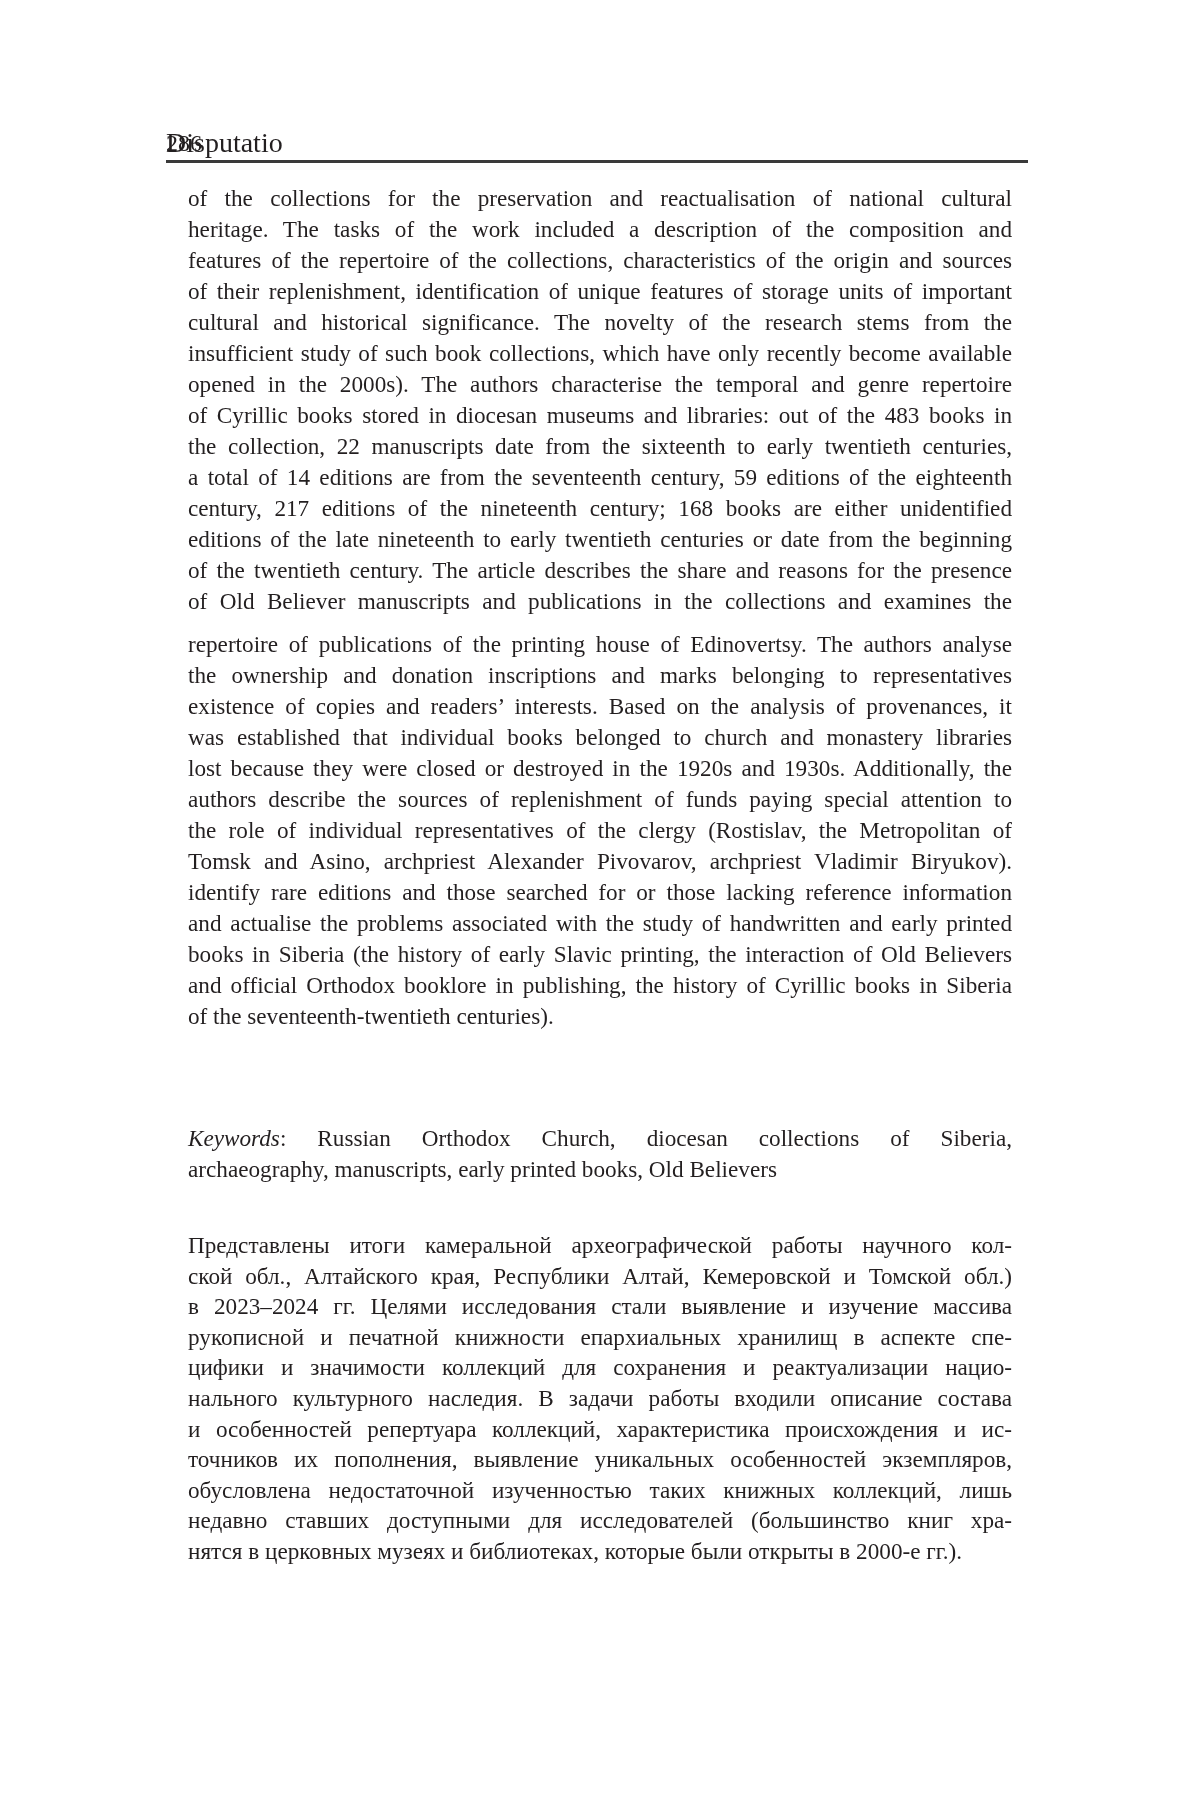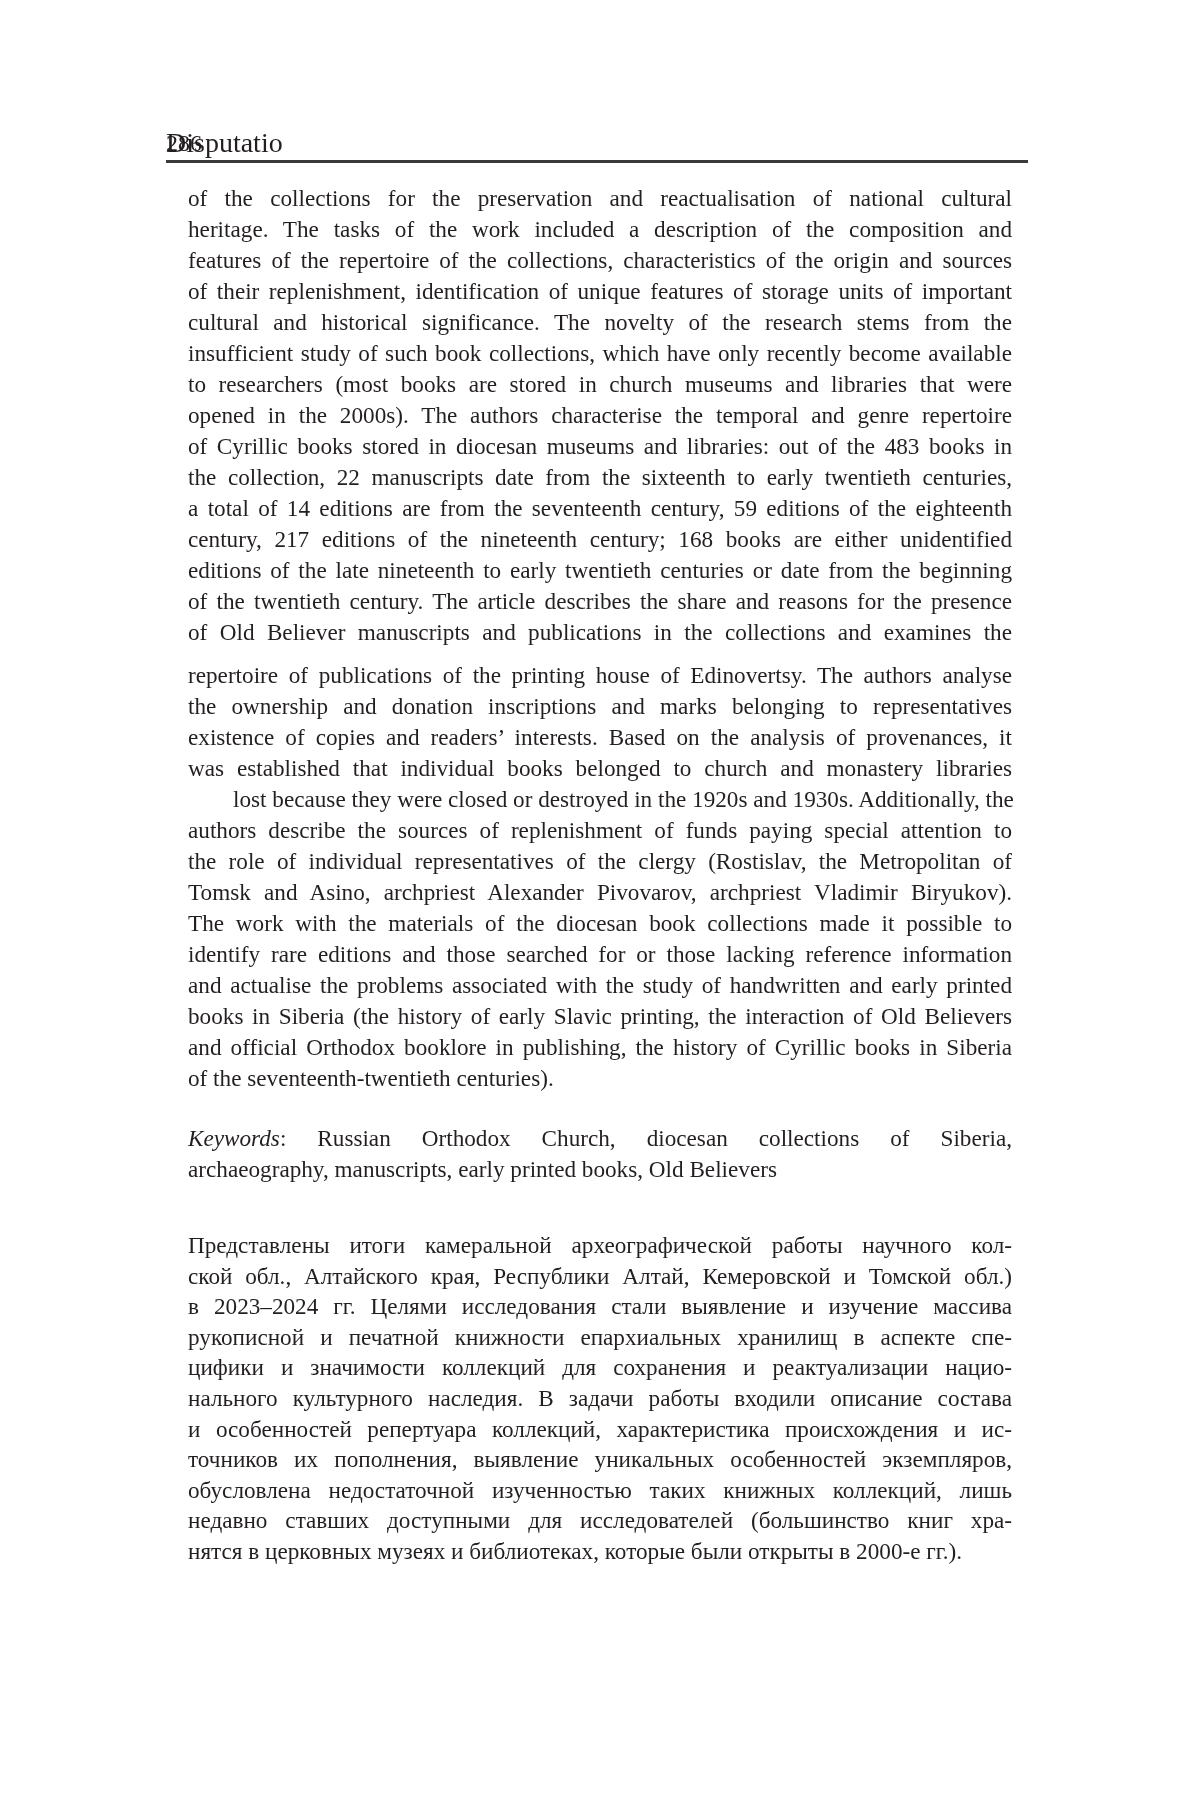--- a/index.html
+++ b/index.html
@@ -28,38 +28,36 @@
   <span class="running-title">Disputatio</span>
 </div>
 
 <div class="block" id="english">
     <span class="line" style="display: block;">of the collections for the preservation and reactualisation of national cultural</span>
     <span class="line" style="display: block;">heritage. The tasks of the work included a description of the composition and</span>
     <span class="line" style="display: block;">features of the repertoire of the collections, characteristics of the origin and sources</span>
     <span class="line" style="display: block;">of their replenishment, identification of unique features of storage units of important</span>
     <span class="line" style="display: block;">cultural and historical significance. The novelty of the research stems from the</span>
     <span class="line" style="display: block;">insufficient study of such book collections, which have only recently become available</span>
-    <span class="line" style="display: block;">to researchers (most books are stored in church museums and libraries that were</span>
     <span class="line" style="display: block;">opened in the 2000s). The authors characterise the temporal and genre repertoire</span>
     <span class="line" style="display: block;">of Cyrillic books stored in diocesan museums and libraries: out of the 483 books in</span>
     <span class="line" style="display: block;">the collection, 22 manuscripts date from the sixteenth to early twentieth centuries,</span>
     <span class="line" style="display: block;">a total of 14 editions are from the seventeenth century, 59 editions of the eighteenth</span>
     <span class="line" style="display: block;">century, 217 editions of the nineteenth century; 168 books are either unidentified</span>
     <span class="line" style="display: block;">editions of the late nineteenth to early twentieth centuries or date from the beginning</span>
     <span class="line" style="display: block;">of the twentieth century. The article describes the share and reasons for the presence</span>
     <span class="line" style="display: block;">of Old Believer manuscripts and publications in the collections and examines the</span>
     <span class="line" style="display: block; margin-top: 12px;">repertoire of publications of the printing house of Edinovertsy. The authors analyse</span>
     <span class="line" style="display: block;">the ownership and donation inscriptions and marks belonging to representatives</span>
     <span class="line" style="display: block;">existence of copies and readers’ interests. Based on the analysis of provenances, it</span>
     <span class="line" style="display: block;">was established that individual books belonged to church and monastery libraries</span>
-    <span class="line" style="display: block; margin-left: 45px;">lost because they were closed or destroyed in the 1920s and 1930s. Additionally, the</span>
+    <span class="line" style="display: block;">lost because they were closed or destroyed in the 1920s and 1930s. Additionally, the</span>
     <span class="line" style="display: block;">authors describe the sources of replenishment of funds paying special attention to</span>
     <span class="line" style="display: block;">the role of individual representatives of the clergy (Rostislav, the Metropolitan of</span>
     <span class="line" style="display: block;">Tomsk and Asino, archpriest Alexander Pivovarov, archpriest Vladimir Biryukov).</span>
-    <span class="line" style="display: block;">The work with the materials of the diocesan book collections made it possible to</span>
     <span class="line" style="display: block;">identify rare editions and those searched for or those lacking reference information</span>
     <span class="line" style="display: block;">and actualise the problems associated with the study of handwritten and early printed</span>
     <span class="line" style="display: block;">books in Siberia (the history of early Slavic printing, the interaction of Old Believers</span>
     <span class="line" style="display: block;">and official Orthodox booklore in publishing, the history of Cyrillic books in Siberia</span>
     <span class="line last" style="display: block;">of the seventeenth-twentieth centuries).</span>
   </div>
 
 <div class="block" id="keywords">
   <span class="line" style="display: block;"><span class="kw-label">Keywords</span><span>: Russian Orthodox Church, diocesan collections of Siberia,</span></span>
   <span class="line last" style="display: block;">archaeography, manuscripts, early printed books, Old Believers</span>

